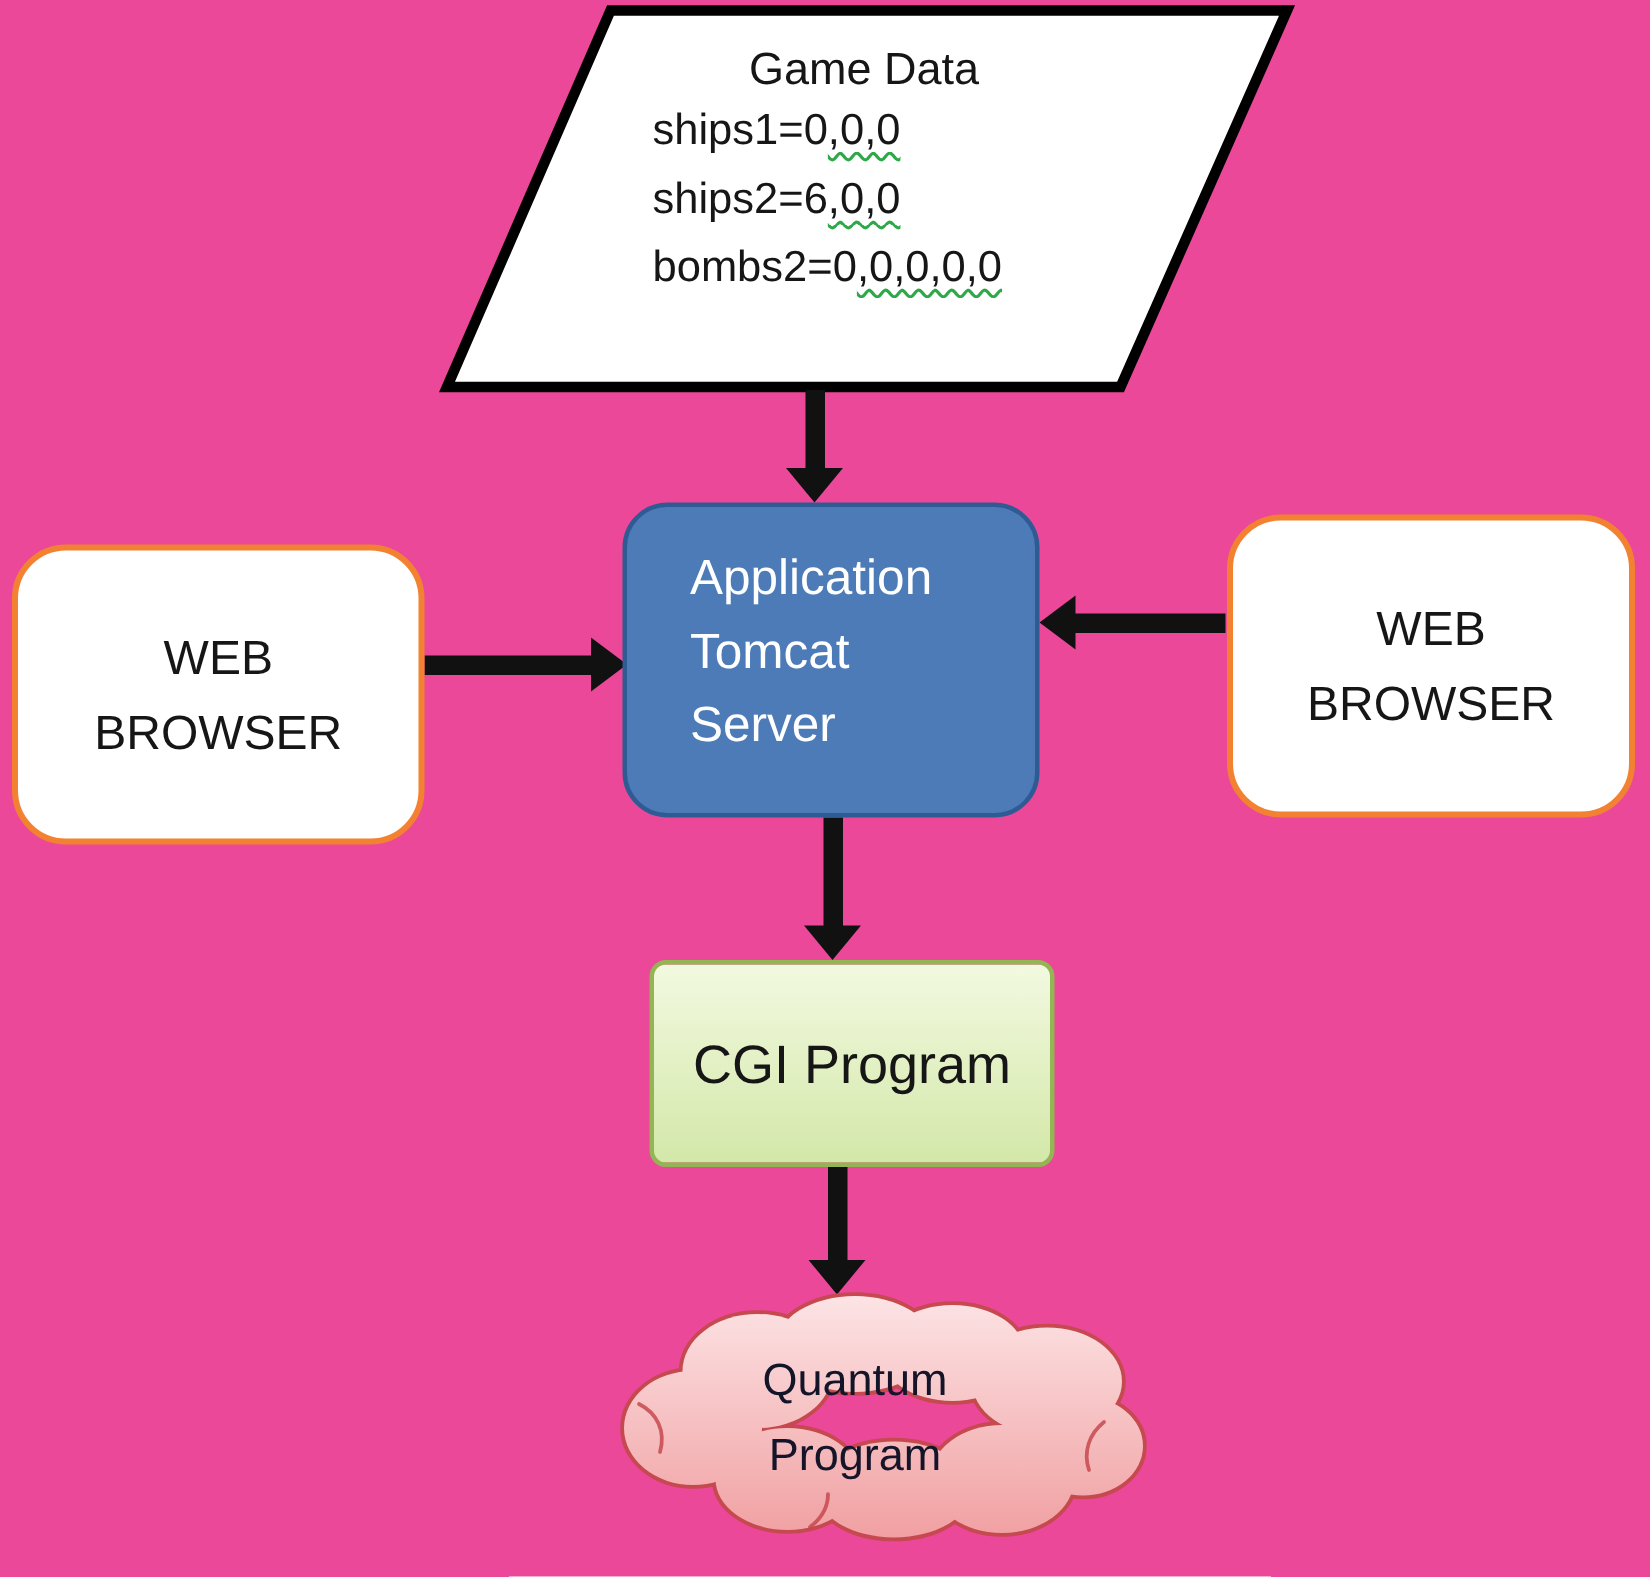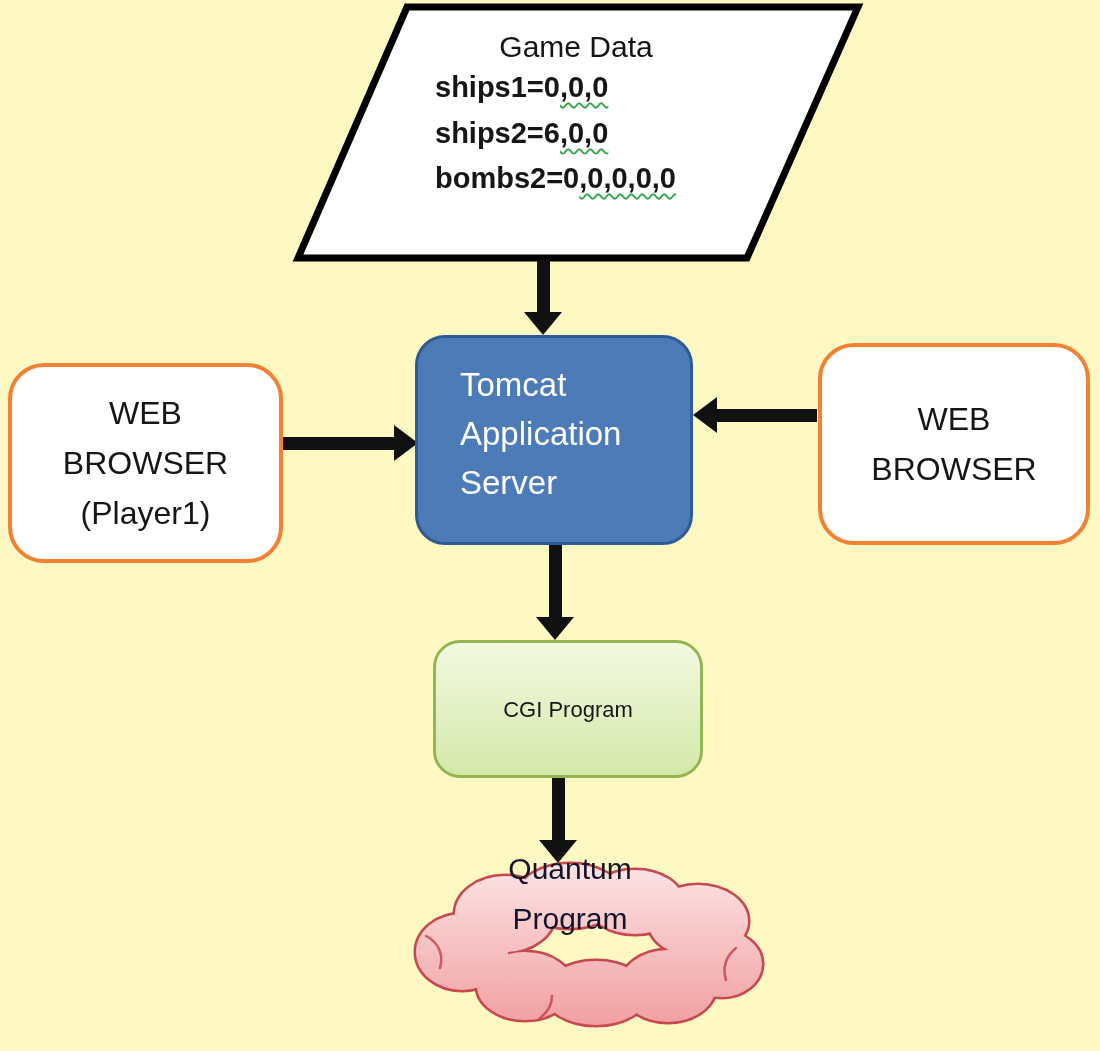--- a/index.html
+++ b/index.html
@@ -1,48 +1,48 @@
 <!DOCTYPE html>
 <html style="--arrow: #111111; --parallelogram-border: #000000; --tomcat-fill: #4C7BB8; --tomcat-border: #2F5B94; --browser-border: #F28231; --cgi-border: #94B553; --cgi-fill-top: #F2F9E0; --cgi-fill-bottom: #D4E8A9; --cloud-border: #C5494F; --cloud-fill-top: #FDE7E8; --cloud-fill-bottom: #F09C9E; --spellcheck-wavy: #2FA849;"><head>
 <meta charset="utf-8">
 <style>
   html,body{margin:0;padding:0;background:#fff;}
   .stage{
-    position:relative;width:1100px;height:1051px;background:#fef9c3;
+    position:relative;width:1100px;height:1051px;background:#ec4899;
     font-family:"Liberation Sans", sans-serif;color:#161616;overflow:hidden;
   }
   .abs{position:absolute;}
 
   
   .gd-title{left:400px;top:30px;width:352px;text-align:center;font-size:30px;line-height:34px;}
-  .gd-lines{left:435px;top:65px;font-size:29px;line-height:45.5px;white-space:nowrap;font-weight:bold;}
+  .gd-lines{left:435px;top:65px;font-size:29px;line-height:45.5px;white-space:nowrap;}
   .wavy{
     text-decoration:underline;
     text-decoration-style:wavy;
     text-decoration-color:var(--spellcheck-wavy,#2FA849);
     text-decoration-thickness:2px;
     text-underline-offset:5px;
   }
 
   
   .box{display:flex;flex-direction:column;align-items:center;justify-content:center;
        text-align:center;box-sizing:border-box;}
   .browser{border:4px solid var(--browser-border,#F28231);border-radius:36px;background:#fff;
            font-size:32px;line-height:50px;}
   #browser1{left:8px;top:363px;width:275px;height:200px;}
   #browser2{left:818px;top:343px;width:272px;height:202px;}
   #tomcat{left:415px;top:335px;width:278px;height:210px;border-radius:30px;
           background:var(--tomcat-fill,#4C7BB8);border:3px solid var(--tomcat-border,#2F5B94);
           color:#fff;font-size:33px;line-height:49px;
           align-items:flex-start;justify-content:flex-start;padding:22px 0 0 42px;text-align:left;}
-  #cgi{left:433px;top:640px;width:270px;height:138px;border-radius:27px;
+  #cgi{left:433px;top:640px;width:270px;height:138px;border-radius:11px;
        border:3px solid var(--cgi-border,#94B553);
        background:linear-gradient(var(--cgi-fill-top,#F2F9E0), var(--cgi-fill-bottom,#D4E8A9));
-       font-size:22px;line-height:45px;}
-  .cloud-text{left:390px;top:844px;width:360px;text-align:center;font-size:30px;line-height:50px;color:#15152a;}
+       font-size:36px;line-height:45px;}
+  .cloud-text{left:390px;top:896px;width:360px;text-align:center;font-size:30px;line-height:50px;color:#15152a;}
 
   
   .stem{position:absolute;background:var(--arrow,#111);}
   .head-down{position:absolute;width:0;height:0;
     border-left:19px solid transparent;border-right:19px solid transparent;
     border-top:23px solid var(--arrow,#111);}
   .head-right{position:absolute;width:0;height:0;
     border-top:18px solid transparent;border-bottom:18px solid transparent;
     border-left:24px solid var(--arrow,#111);}
   .head-left{position:absolute;width:0;height:0;
@@ -85,29 +85,28 @@
     <div class="stem" style="left:13px;top:0;width:13px;height:74px;"></div>
     <div class="head-down" style="left:0;top:72px;"></div>
   </div>
 
   <div class="abs" style="left:539px;top:778px;width:39px;height:85px;">
     <div class="stem" style="left:13px;top:0;width:13px;height:64px;"></div>
     <div class="head-down" style="left:0;top:62px;"></div>
   </div>
 
   <div class="abs box" id="tomcat">
+    <div>Application</div>
     <div>Tomcat</div>
-    <div>Application</div>
     <div>Server</div>
   </div>
 
   <div class="abs box browser" id="browser1">
     <div>WEB</div>
     <div>BROWSER</div>
-    <div>(Player1)</div>
   </div>
 
   <div class="abs box browser" id="browser2">
     <div>WEB</div>
     <div>BROWSER</div>
   </div>
 
   <div class="abs box" id="cgi">
     <div>CGI Program</div>
   </div>

